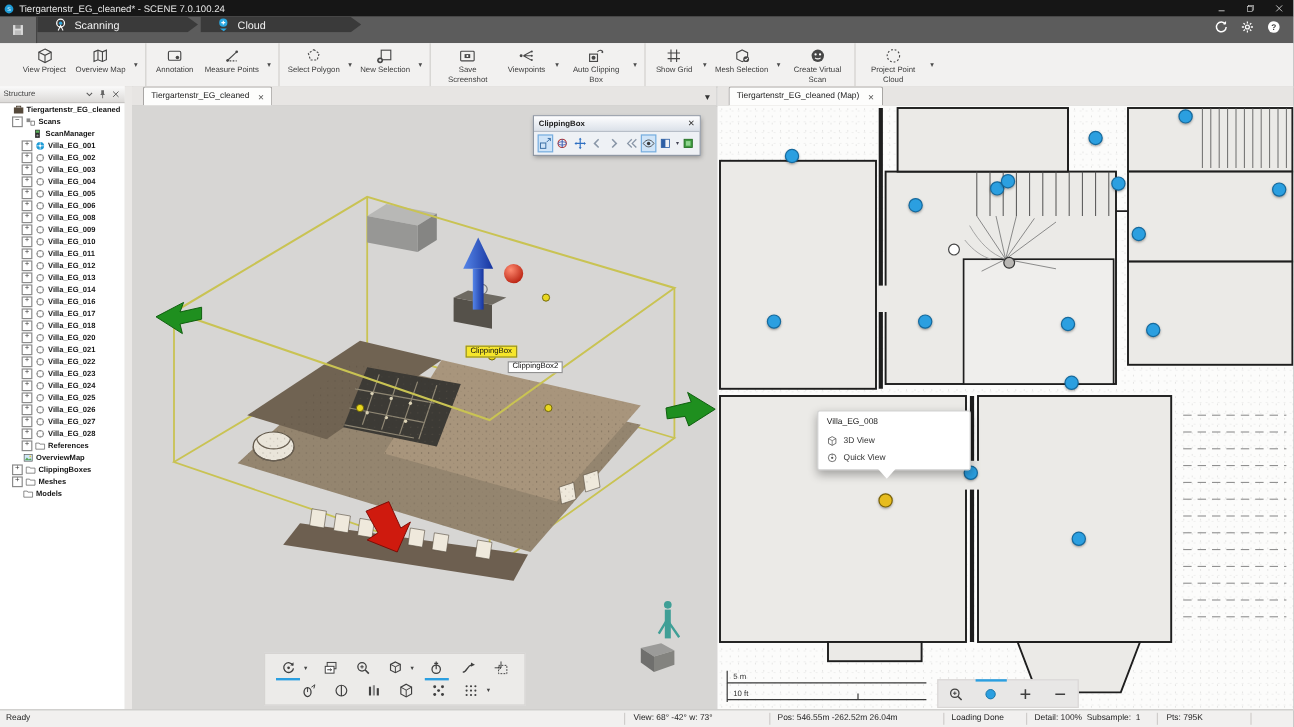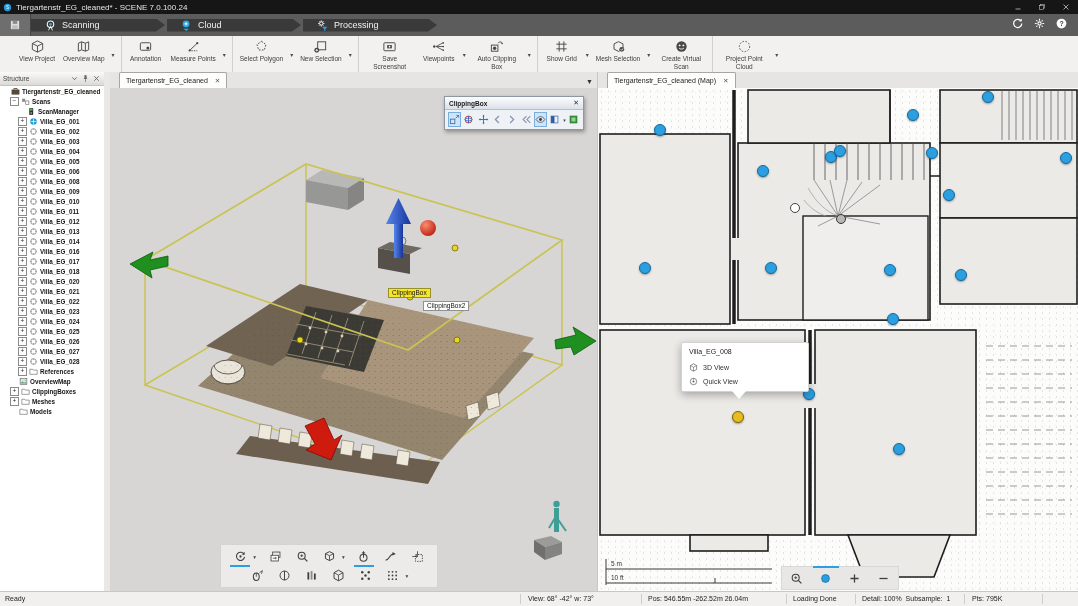--- a/index.html
+++ b/index.html
@@ -161,50 +161,40 @@
   <div class="ribbon">
     <div class="save-slab">
       <span class="svgi">
           <svg viewBox="0 0 16 16">
             <rect x="2.5" y="2.5" width="11" height="11" fill="#dcdcdc"></rect>
             <rect x="5" y="2.5" width="6" height="4" fill="#8a8a8a"></rect>
             <rect x="4.5" y="8.5" width="7" height="5" fill="#bdbdbd"></rect>
           </svg>
         </span>
     </div>
-    <div id="rtabs" style="display:flex;align-items:center;">
+    <div id="rtabs" style="display:flex;align-items:flex-start;">
         <div class="rtab">
           <span class="svgi">
             <svg viewBox="0 0 16 16">
               <circle cx="8" cy="6.5" r="4" fill="none" stroke="#fff" stroke-width="1.3"></circle>
               <circle cx="8" cy="6.5" r="1.7" fill="#2aa7e0"></circle>
               <path d="M5.5 14l2.5-5 2.5 5" fill="none" stroke="#fff" stroke-width="1.1"></path>
             </svg>
           </span>
           <span>Scanning</span>
         </div>
         <div class="rtab">
           <span class="svgi">
             <svg viewBox="0 0 16 16">
               <circle cx="7.5" cy="6" r="4.2" fill="#2aa7e0"></circle>
               <path d="M5.5 6h4M7.5 4v4" stroke="#fff" stroke-width="1.2"></path>
               <path d="M4 12h7l-3 2.8z" fill="#2aa7e0"></path>
             </svg>
           </span>
           <span>Cloud</span>
-        </div>
-        <div class="rtab">
-          <span class="svgi">
-            <svg viewBox="0 0 16 16">
-              <circle cx="6.5" cy="5.5" r="2.1" fill="none" stroke="#fff" stroke-width="1.2"></circle>
-              <path d="M6.5 1.6v1.5M6.5 7.9v1.5M2.6 5.5h1.5M8.9 5.5h1.5M3.8 2.8l1 1M8.2 7.2l1 1M9.2 2.8l-1 1M4.8 7.2l-1 1" stroke="#fff"></path>
-              <path d="M7.6 9.5h6.4l-2.6 3.2v2h-1.2v-2z" fill="#2aa7e0"></path>
-            </svg>
-          </span>
-          <span>Processing</span>
         </div>
       </div>
     <div class="ribbon-right" id="ribbon-right">
         <div><span class="svgi">
             <svg viewBox="0 0 16 16">
               <path d="M12.5 5.2A5 5 0 1 0 13.3 8" fill="none" stroke="#fff" stroke-width="1.5"></path>
               <path d="M13.2 1.8v3.4H9.8z" fill="#fff"></path>
             </svg>
           </span></div>
         <div><span class="svgi">

